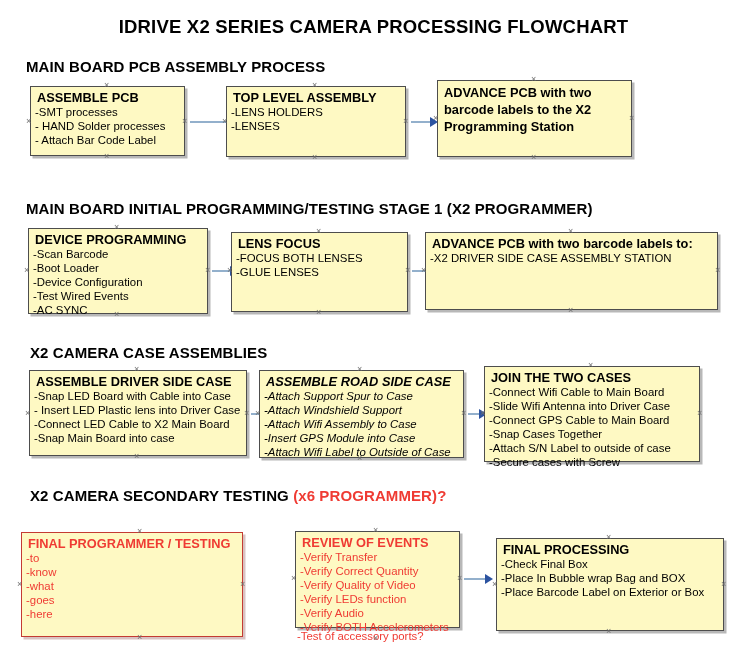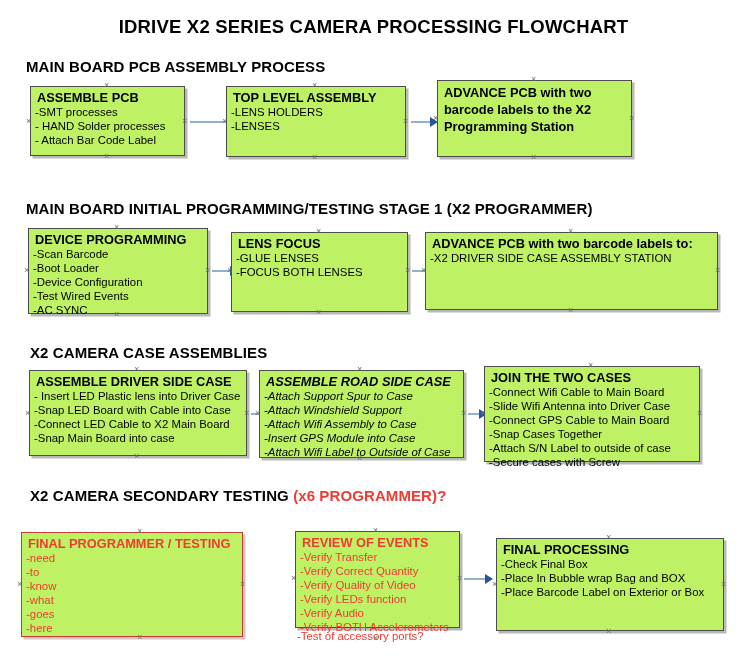--- a/index.html
+++ b/index.html
@@ -42,21 +42,21 @@
     letter-spacing: 0.1px;
   }
   .section-title .accent {
     color: #ef3b33;
   }
 
   
   .box {
     position: absolute;
     box-sizing: border-box;
-    background: #bef264;
+    background: #fef9c3;
     border: 1.2px solid #4d4d4d;
     box-shadow: 2.5px 2.5px 0 rgba(125,125,125,0.55);
     padding: 3px 4px 2px 4px;
     overflow: visible;
   }
   .box.red-box {
     border-color: #c43b33;
     box-shadow: 2.5px 2.5px 0 rgba(170,120,120,0.45);
   }
   .box .b-title {
@@ -177,22 +177,22 @@
   <div class="handle" style="left:114px; top:310px;">×</div>
   <div class="handle" style="left:24px; top:266px;">×</div>
   <div class="handle" style="left:205px; top:266px;">×</div>
 
   <div class="conn" style="left:212px; top:270px; width:19px;">
     <div class="head"></div>
   </div>
 
   <div class="box" style="left:231px; top:232px; width:177px; height:80px;">
     <div class="b-title">LENS FOCUS</div>
+    <div class="b-line">-FOCUS BOTH LENSES</div>
     <div class="b-line">-GLUE LENSES</div>
-    <div class="b-line">-FOCUS BOTH LENSES</div>
   </div>
   <div class="handle" style="left:316px; top:227px;">×</div>
   <div class="handle" style="left:316px; top:308px;">×</div>
   <div class="handle" style="left:227px; top:266px;">×</div>
   <div class="handle" style="left:405px; top:266px;">×</div>
 
   <div class="conn" style="left:412px; top:270px; width:14px;">
     <div class="head"></div>
   </div>
 
@@ -204,22 +204,22 @@
   <div class="handle" style="left:568px; top:306px;">×</div>
   <div class="handle" style="left:421px; top:266px;">×</div>
   <div class="handle" style="left:715px; top:266px;">×</div>
 
   <div class="section-title" style="left:30px; top:344px;">
     <span>X2 CAMERA CASE ASSEMBLIES</span>
   </div>
 
   <div class="box" style="left:29px; top:370px; width:218px; height:86px;">
     <div class="b-title">ASSEMBLE DRIVER SIDE CASE</div>
+    <div class="b-line">-Snap LED Board with Cable into Case</div>
     <div class="b-line">- Insert LED Plastic lens into Driver Case</div>
-    <div class="b-line">-Snap LED Board with Cable into Case</div>
     <div class="b-line">-Connect LED Cable to X2 Main Board</div>
     <div class="b-line">-Snap Main Board into case</div>
   </div>
   <div class="handle" style="left:134px; top:365px;">×</div>
   <div class="handle" style="left:134px; top:452px;">×</div>
   <div class="handle" style="left:25px; top:409px;">×</div>
   <div class="handle" style="left:244px; top:409px;">×</div>
 
   <div class="conn" style="left:251px; top:413px; width:9px;">
     <div class="head"></div>
@@ -255,21 +255,20 @@
   <div class="handle" style="left:588px; top:458px;">×</div>
   <div class="handle" style="left:480px; top:409px;">×</div>
   <div class="handle" style="left:697px; top:409px;">×</div>
 
   <div class="section-title" style="left:30px; top:487px;">
     <span>X2 CAMERA SECONDARY TESTING </span><span class="accent">(x6 PROGRAMMER)?</span>
   </div>
 
   <div class="box red-box red-text" style="left:21px; top:532px; width:222px; height:105px;">
     <div class="b-title">FINAL PROGRAMMER / TESTING</div>
-    <div class="b-line">-need</div>
     <div class="b-line">-to</div>
     <div class="b-line">-know</div>
     <div class="b-line">-what</div>
     <div class="b-line">-goes</div>
     <div class="b-line">-here</div>
   </div>
   <div class="handle" style="left:137px; top:527px;">×</div>
   <div class="handle" style="left:137px; top:633px;">×</div>
   <div class="handle" style="left:17px; top:580px;">×</div>
   <div class="handle" style="left:240px; top:580px;">×</div>

